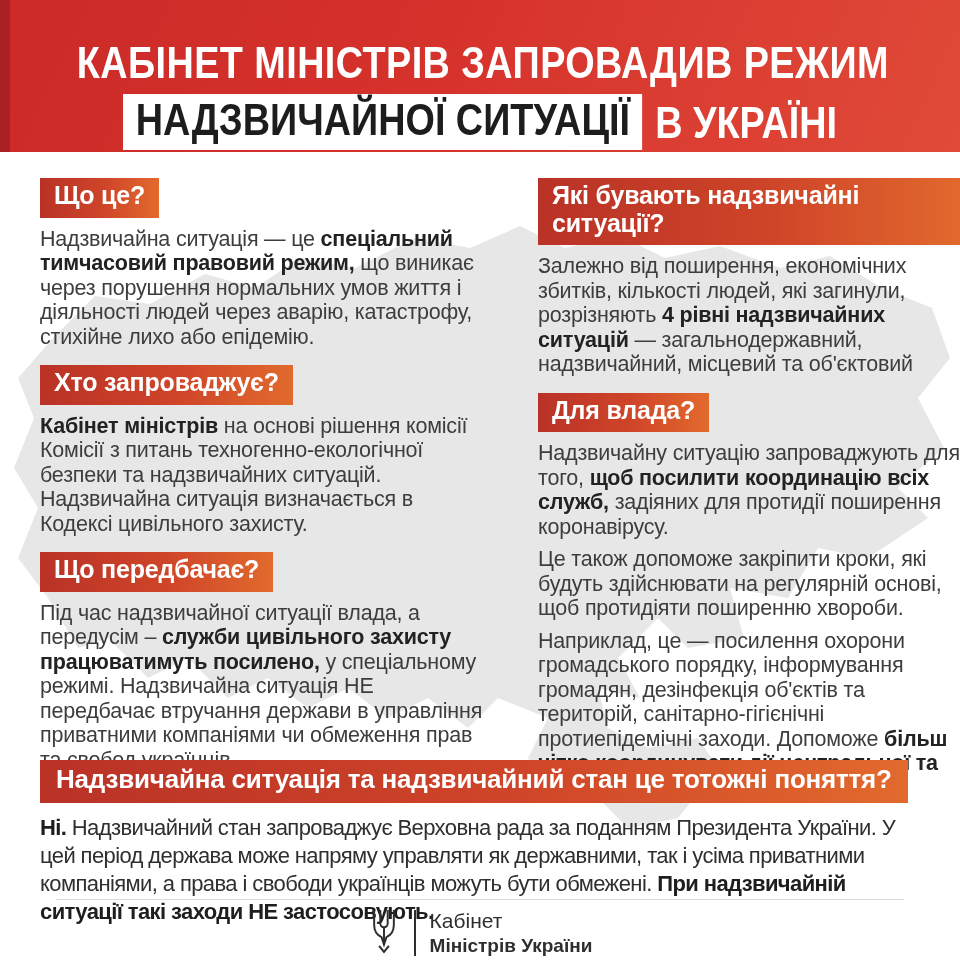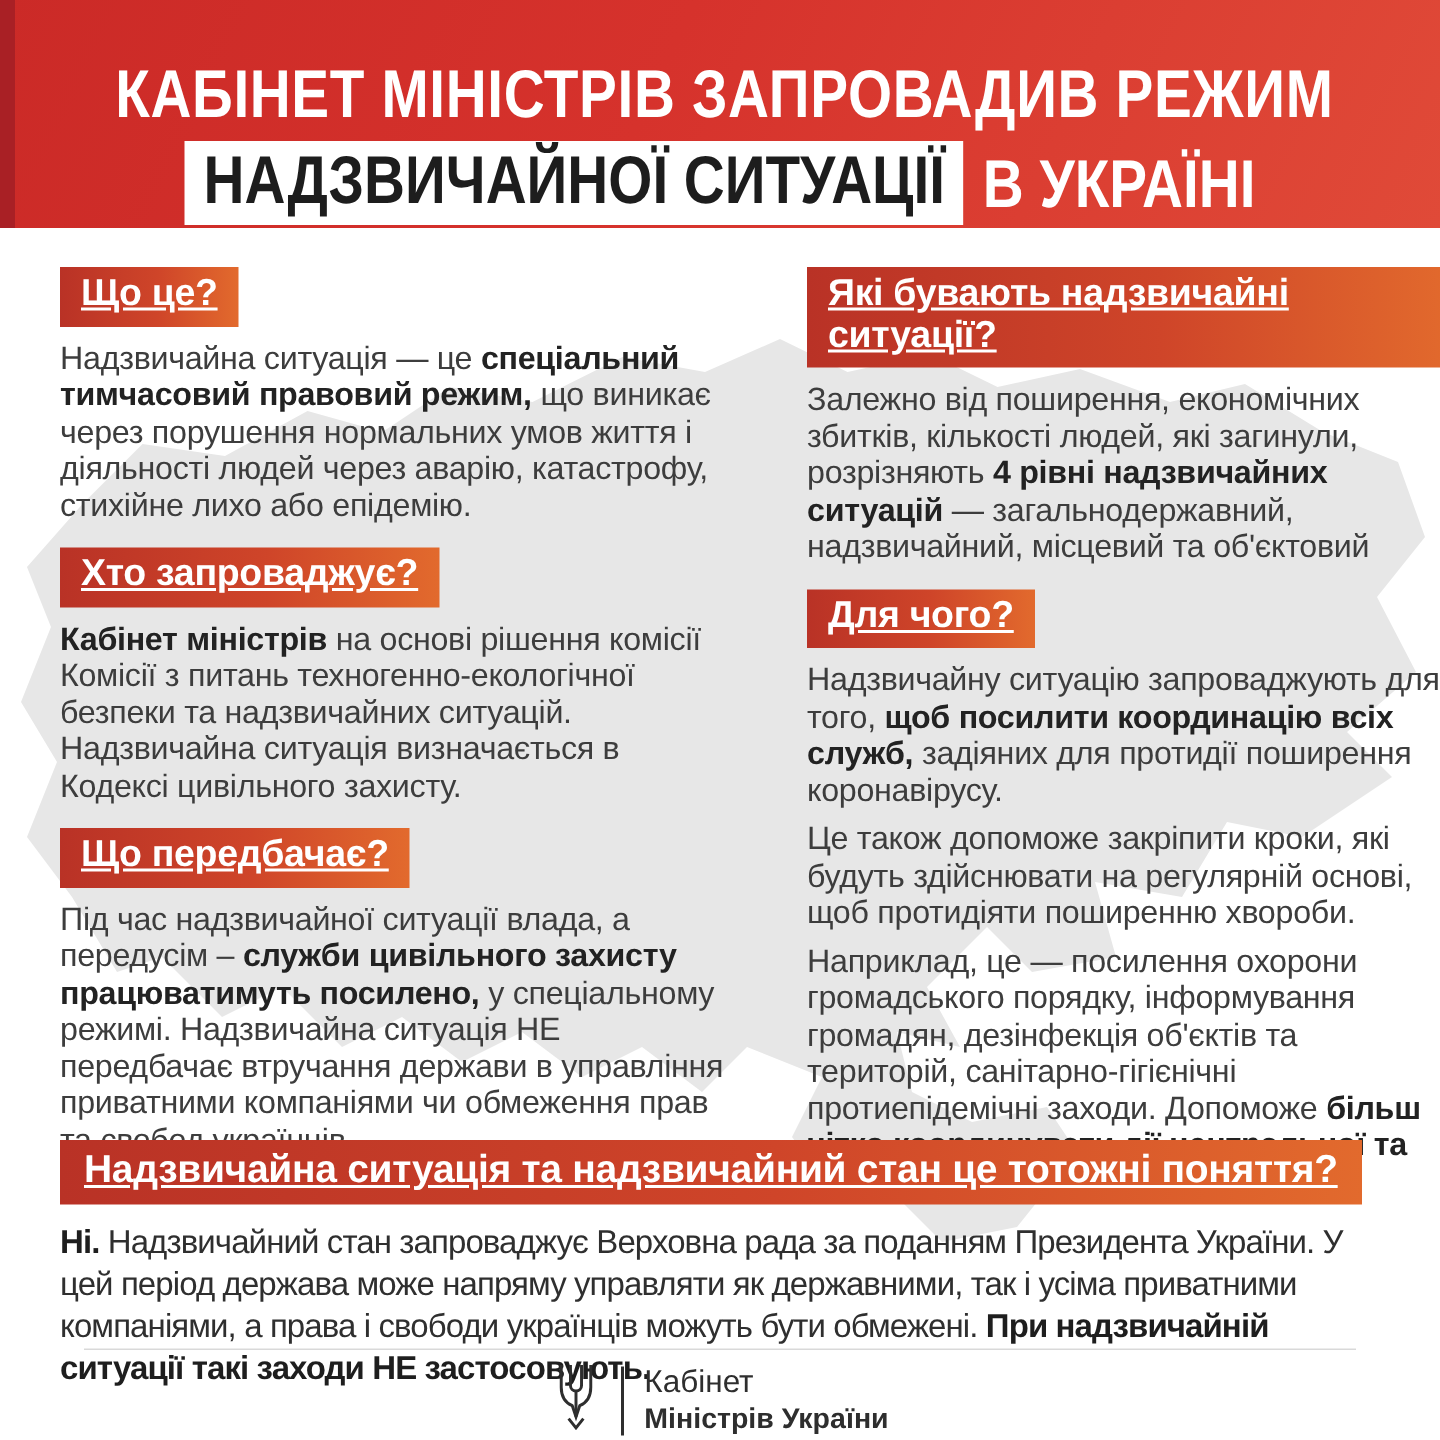--- a/index.html
+++ b/index.html
@@ -22,21 +22,21 @@
   
   .map-wrap { position:absolute; left:0; top:196px; width:960px; height:660px; pointer-events:none; }
 
   
   .col { position:absolute; top:178px; }
   .col-left  { left:40px;  width:444px; }
   .col-right { left:538px; width:430px; }
   .section { margin:0 0 16px; }
   .badge { display:inline-block; background:linear-gradient(90deg,#b93226 0%, #cf4529 55%, #e26a2d 100%);
            color:#ffffff; font-weight:700; font-size:25px; line-height:1.1;
-           padding:4px 14px 8px; margin:0 0 9px; letter-spacing:-0.2px;text-decoration:underline; }
+           padding:4px 14px 8px; margin:0 0 9px; letter-spacing:-0.2px; }
   .body-p { position:relative; margin:0 0 8px; font-size:21.5px; line-height:24.5px; color:#3d3d3d;
             letter-spacing:-0.2px; }
   .body-p .b { font-weight:700; color:#222222; }
 
   
   .bottom-block { position:absolute; left:40px; top:760px; width:888px; }
   .bottom-block .badge { font-size:26px; padding:5px 16px 9px; margin-bottom:11px; }
   .bottom-p { margin:0; font-size:22px; line-height:28px; color:#2f2f2f; letter-spacing:-0.6px; width:100%; }
   .bottom-p .b { font-weight:700; color:#1e1e1e;margin-top:31px; }
 
@@ -90,21 +90,21 @@
       <p class="body-p"><span>Під час надзвичайної ситуації влада, а передусім – </span><span class="b">служби цивільного захисту працюватимуть посилено,</span><span> у спеціальному режимі. Надзвичайна ситуація НЕ передбачає втручання держави в управління приватними компаніями чи обмеження прав та свобод українців.</span></p>
     </div>
   </div>
 
   <div class="col col-right">
     <div class="section">
       <div class="badge">Які бувають надзвичайні ситуації?</div>
       <p class="body-p"><span>Залежно від поширення, економічних збитків, кількості людей, які загинули, розрізняють </span><span class="b">4 рівні надзвичайних ситуацій</span><span> — загальнодержавний, надзвичайний, місцевий та об'єктовий</span></p>
     </div>
     <div class="section">
-      <div class="badge">Для чого?</div>
+      <div class="badge">Для влада?</div>
       <p class="body-p"><span>Надзвичайну ситуацію запроваджують для того, </span><span class="b">щоб посилити координацію всіх служб,</span><span> задіяних для протидії поширення коронавірусу.</span></p>
       <p class="body-p"><span>Це також допоможе закріпити кроки, які будуть здійснювати на регулярній основі, щоб протидіяти поширенню хвороби.</span></p>
       <p class="body-p"><span>Наприклад, це — посилення охорони громадського порядку, інформування громадян, дезінфекція об'єктів та територій, санітарно-гігієнічні протиепідемічні заходи. Допоможе </span><span class="b">більш чітко координувати дії центральної та місцевої влади.</span></p>
     </div>
   </div>
 
   <div class="bottom-block">
     <div class="badge">Надзвичайна ситуація та надзвичайний стан це тотожні поняття?</div>
     <p class="bottom-p"><span class="b">Ні.</span><span> Надзвичайний стан запроваджує Верховна рада за поданням Президента України. У цей період держава може напряму управляти як державними, так і усіма приватними компаніями, а права і свободи українців можуть бути обмежені. </span><span class="b">При надзвичайній ситуації такі заходи НЕ застосовують.</span></p>
   </div>

